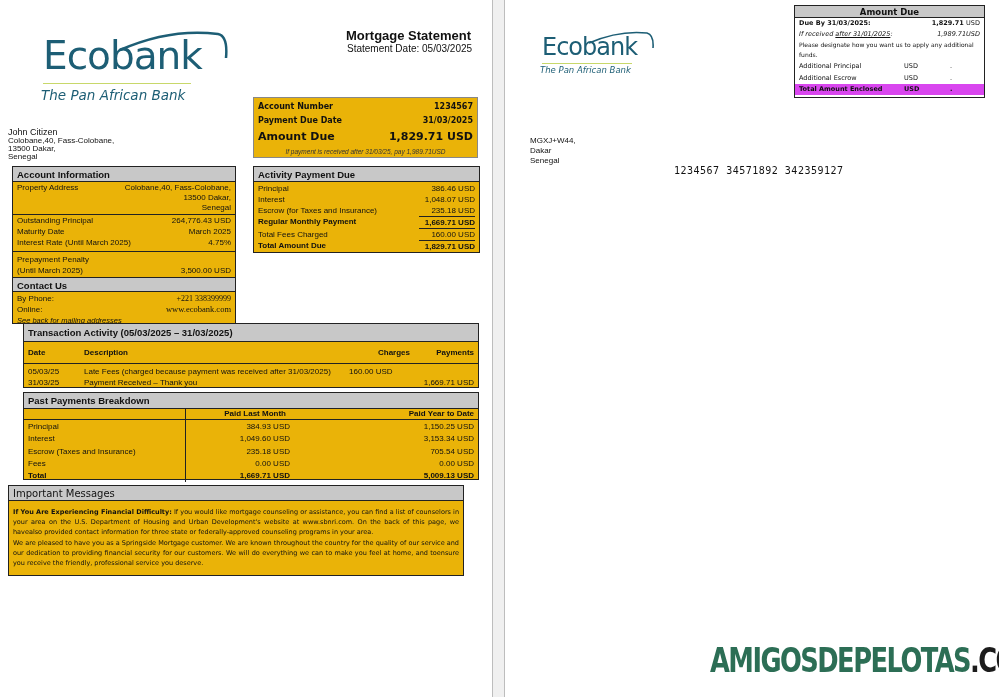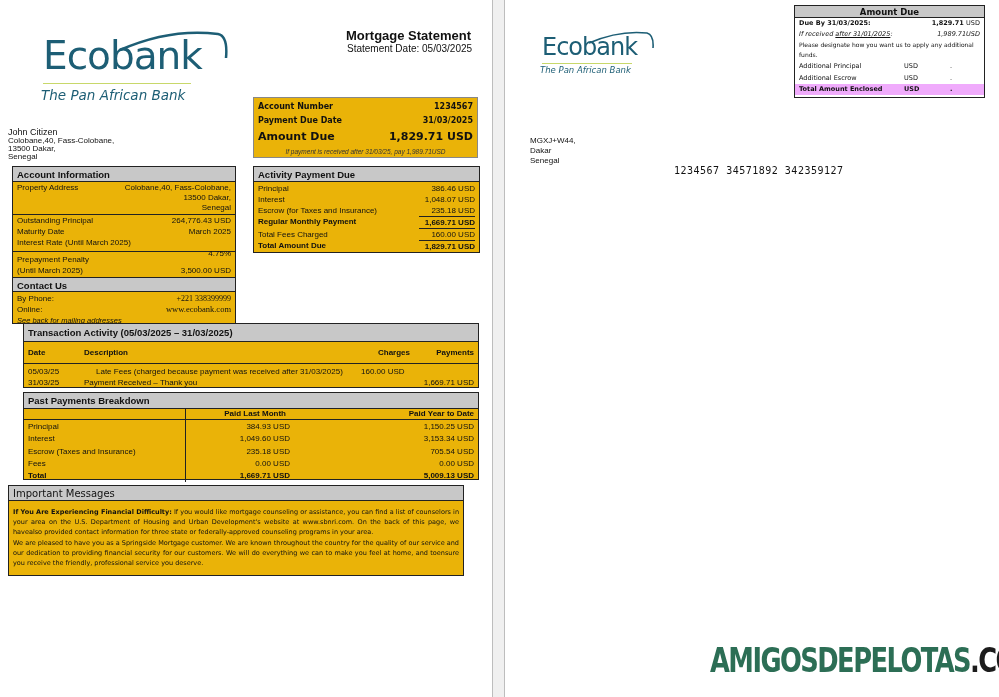--- a/index.html
+++ b/index.html
@@ -108,21 +108,21 @@
     </div>
     <div class="sep"></div>
     <div class="row">
       <span>Outstanding Principal</span>
       <span class="v">264,776.43 USD</span>
     </div>
     <div class="row">
       <span>Maturity Date</span>
       <span class="v">March 2025</span>
     </div>
-    <div class="row" style="height:14px;flex-direction:column;">
+    <div class="row" style="height:14px;">
       <span>Interest Rate (Until  March  2025)</span>
       <span class="v">4.75%</span>
     </div>
     <div class="sep"></div>
     <div class="row" style="padding-top:2px;">
       <span>Prepayment Penalty</span>
       <span></span>
     </div>
     <div class="row" style="height:12px;">
       <span>(Until   March 2025)</span>
@@ -173,21 +173,21 @@
   <div class="box" style="left:23px; top:323px; width:456px; height:65px;">
     <div class="hdr" style="height:18px; line-height:16px;">Transaction Activity (05/03/2025 – 31/03/2025)</div>
     <div class="tbl-hdr-row">
       <span style="width:56px; display:inline-block;">Date</span>
       <span style="width:266px; display:inline-block;">Description</span>
       <span style="width:60px; display:inline-block; text-align:right;">Charges</span>
       <span style="flex:1; text-align:right;">Payments</span>
     </div>
     <div class="row" style="justify-content:flex-start; padding-top:2px;">
       <span style="width:56px;">05/03/25</span>
-      <span style="width:265px; white-space:nowrap;margin-left:12px;">Late Fees (charged because payment was received after 31/03/2025)</span>
+      <span style="width:265px; white-space:nowrap;">Late Fees (charged because payment was received after 31/03/2025)</span>
       <span style="width:60px;">160.00 USD</span>
       <span style="flex:1; text-align:right;"></span>
     </div>
     <div class="row" style="justify-content:flex-start;">
       <span style="width:56px;">31/03/25</span>
       <span style="width:265px;">Payment Received – Thank you</span>
       <span style="width:60px;"></span>
       <span style="flex:1; text-align:right;">1,669.71 USD</span>
     </div>
   </div>
@@ -262,21 +262,21 @@
   <div class="r" style="line-height:12px;">
     <span class="l">Additional Principal</span>
     <span class="c">USD</span>
     <span class="d">.</span>
   </div>
   <div class="r" style="line-height:12px;">
     <span class="l">Additional Escrow</span>
     <span class="c">USD</span>
     <span class="d">.</span>
   </div>
-  <div class="r" style="background:#f0abfc; font-weight:bold; line-height:11px;">
+  <div class="r" style="background:#d946ef; font-weight:bold; line-height:11px;">
     <span class="l">Total Amount Enclosed</span>
     <span class="c">USD</span>
     <span class="d">.</span>
   </div>
 </div>
 
 <div class="mail-addr">
   <div>MGXJ+W44,</div>
   <div>Dakar</div>
   <div>Senegal</div>

